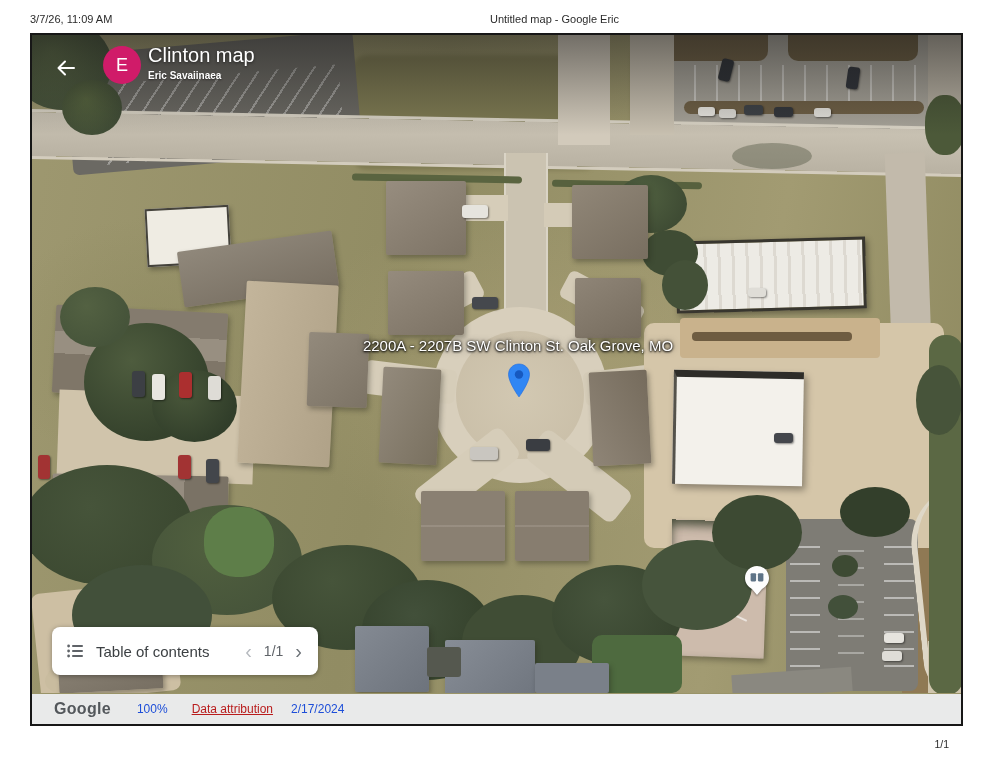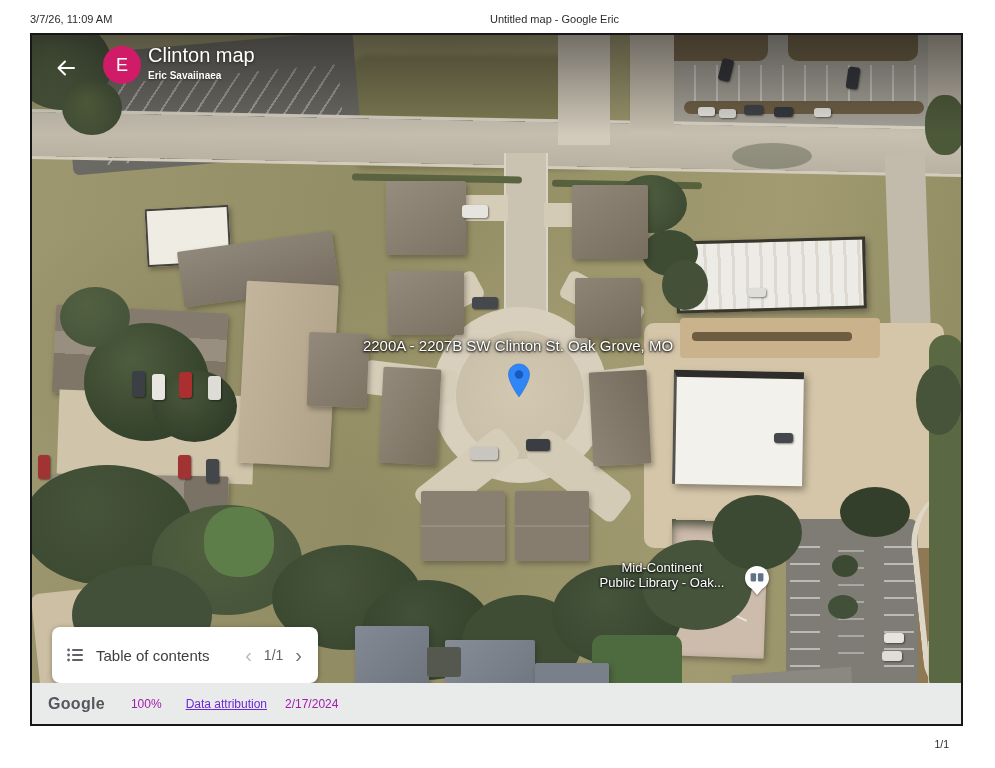--- a/index.html
+++ b/index.html
@@ -16,35 +16,35 @@
   .back-btn{position:absolute;left:20px;top:20px;width:28px;height:28px;background:transparent;border:none;color:#fff;cursor:pointer;padding:0;}
   .avatar{position:absolute;left:71px;top:11px;width:38px;height:38px;border-radius:50%;background:#d01b69;color:#fff;font-size:18px;display:flex;align-items:center;justify-content:center;}
   .map-title{position:absolute;left:116px;top:9px;font-size:20px;color:#fff;text-shadow:0 1px 3px rgba(0,0,0,.55);}
   .map-owner{position:absolute;left:116px;top:35px;font-size:10px;font-weight:700;color:#fff;text-shadow:0 1px 2px rgba(0,0,0,.55);}
   .place-label{position:absolute;left:236px;top:302px;width:500px;text-align:center;font-size:15px;color:#fff;
     text-shadow:0 0 3px rgba(0,0,0,.95),0 1px 2px rgba(0,0,0,.85),0 0 6px rgba(0,0,0,.5);}
   .pin{position:absolute;left:475px;top:328px;width:24px;height:36px;}
   .lib-label{position:absolute;left:530px;top:525px;width:200px;text-align:center;font-size:13px;line-height:15px;color:#fff;
     text-shadow:0 0 3px rgba(0,0,0,.95),0 1px 2px rgba(0,0,0,.85);}
   .lib-icon{position:absolute;left:712px;top:530px;width:26px;height:31px;filter:drop-shadow(0 1px 1px rgba(0,0,0,.4));}
-  .toc{position:absolute;left:20px;top:592px;width:266px;height:56px;background:#fff;border-radius:8px;
+  .toc{position:absolute;left:20px;top:592px;width:266px;height:48px;background:#fff;border-radius:8px;
     box-shadow:0 1px 5px rgba(0,0,0,.35);display:flex;align-items:center;padding:0 14px;box-sizing:border-box;}
   .toc-label{font-size:15px;color:#3c4043;margin-left:12px;}
   .toc-nav{margin-left:auto;display:flex;align-items:center;gap:10px;}
   .chev{font-size:20px;line-height:1;background:none;border:none;padding:0 2px;cursor:pointer;}
   .chev.prev{color:#b6babf;}
   .chev.next{color:#6d7378;}
   .toc-page{font-size:14px;color:#5f6368;}
-  .attr-bar{position:absolute;left:0;bottom:0;width:100%;height:41px;background:#e9eaea;display:flex;align-items:center;
-    padding-left:16px;box-sizing:border-box;color:#5f6368;}
+  .attr-bar{position:absolute;left:0;bottom:0;width:100%;height:30px;background:#e9eaea;display:flex;align-items:center;
+    padding-left:22px;box-sizing:border-box;color:#5f6368;}
   .brand{font-size:16px;font-weight:600;letter-spacing:.3px;color:#53575b;}
-  .attr-item{font-size:12px;color:#a21caf;}
+  .attr-item{font-size:12px;color:#1d4ed8;}
   .footer-url{position:absolute;left:30px;top:738px;font-size:10.5px;color:#2b2b2b;letter-spacing:0;}
   .footer-page{position:absolute;right:46px;top:738px;font-size:10.5px;color:#2b2b2b;}
-  a.attr-link{text-decoration:underline;color:#6d28d9;cursor:pointer;}
+  a.attr-link{text-decoration:underline;color:#b91c1c;cursor:pointer;}
 </style>
 </head>
 <body>
 
 <div class="page">
 
   <div class="print-meta" style="left:30px;top:13px;">3/7/26, 11:09 AM</div>
   <div class="print-meta" style="left:490px;top:13px;">Untitled map - Google Eric</div>
 
   <div class="map-frame">
@@ -199,24 +199,20 @@
 
     <div class="place-label">2200A - 2207B SW Clinton St. Oak Grove, MO</div>
 
     <div class="pin">
       <svg width="24" height="36" viewBox="0 0 24 36">
         <path d="M12 1 C6 1 1.5 5.6 1.5 11.5 C1.5 19.5 12 34 12 34 C12 34 22.5 19.5 22.5 11.5 C22.5 5.6 18 1 12 1 Z" fill="#3086f4" stroke="#1c6ae0" stroke-width="0.6"></path>
         <circle cx="12" cy="11.5" r="4.2" fill="#1659c0"></circle>
       </svg>
     </div>
 
-    <div class="lib-label">
-      <div>Mid-Continent</div>
-      <div>Public Library - Oak...</div>
-    </div>
     <div class="lib-icon">
       <svg width="26" height="31" viewBox="0 0 26 31">
         <path d="M13 1 C6.4 1 1 6.4 1 13 c0 4.8 2.9 8.9 7 10.9 L13 30 l5 -6.1 c4.1 -2 7 -6.1 7 -10.9 C25 6.4 19.6 1 13 1 Z" fill="#fdfdfd"></path>
         <rect x="6.6" y="8.2" width="5.5" height="8.2" rx="1.1" fill="#5e7386"></rect>
         <rect x="13.9" y="8.2" width="5.5" height="8.2" rx="1.1" fill="#5e7386"></rect>
       </svg>
     </div>
 
     <div class="toc">
       <svg width="18" height="18" viewBox="0 0 18 18">

